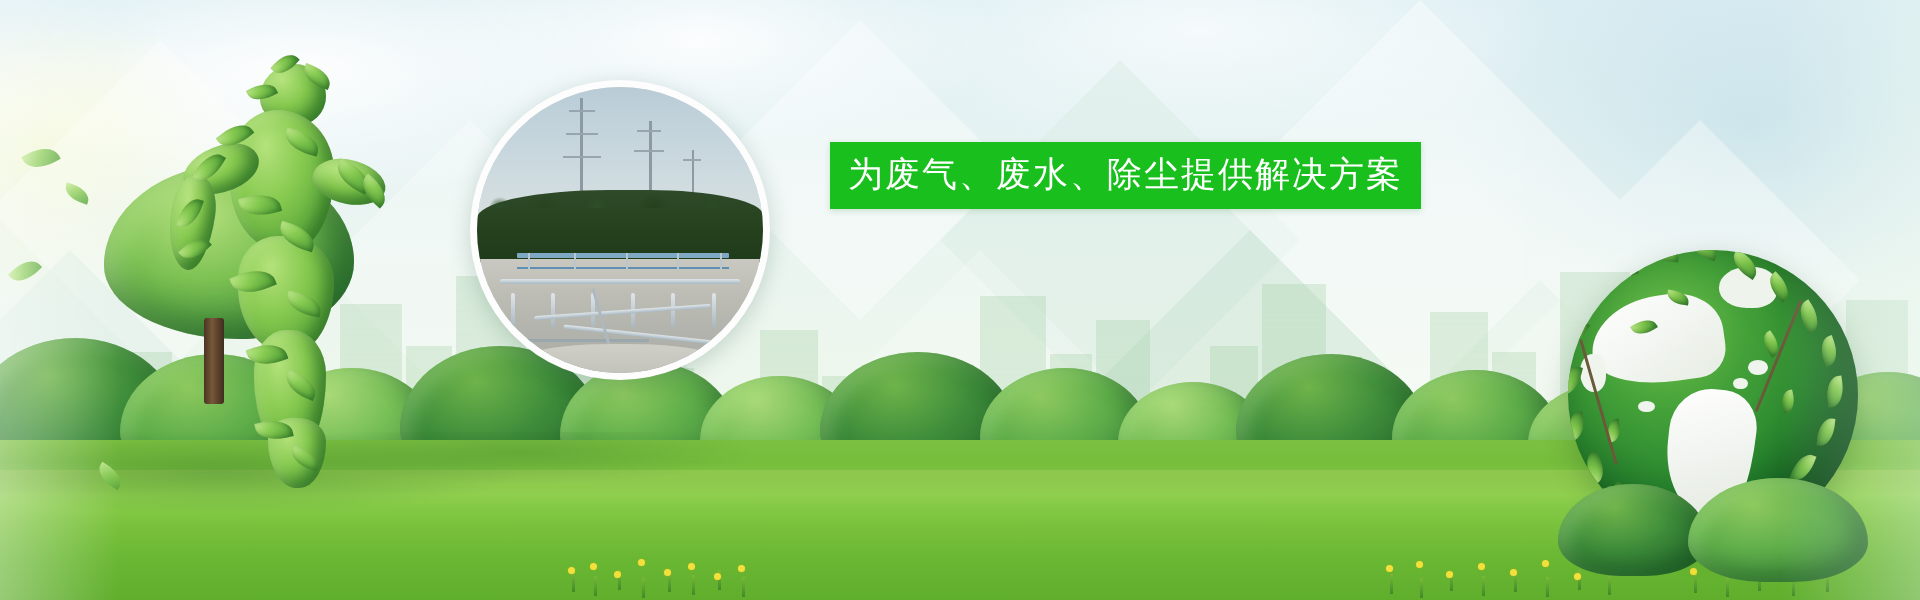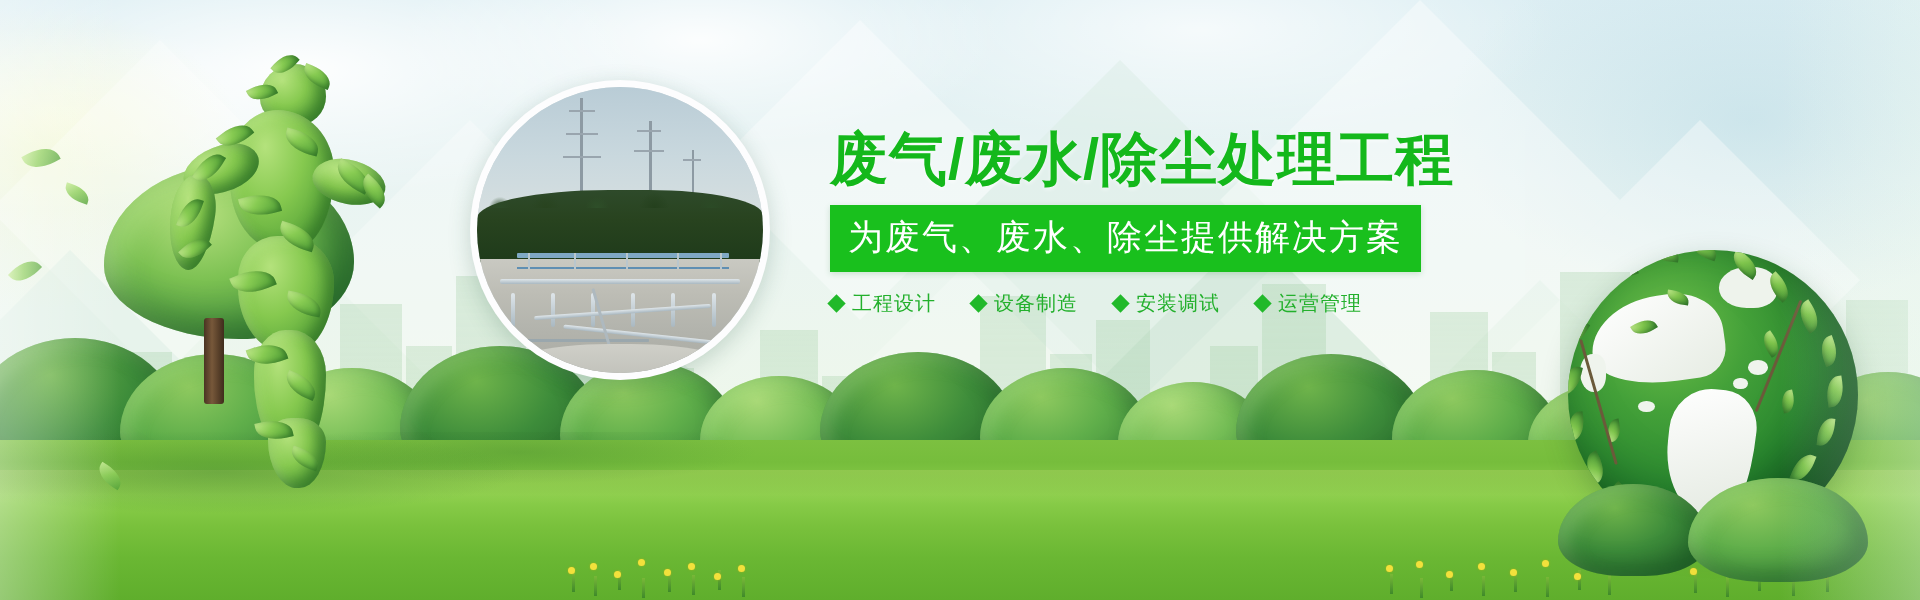--- a/index.html
+++ b/index.html
@@ -491,43 +491,24 @@
       <span class="branch" style="left:72%; top:16%; width:3px; height:120px; transform:rotate(22deg);"></span>
       <span class="branch" style="left:10%; top:30%; width:3px; height:130px; transform:rotate(-16deg);"></span>
     </div>
 
     <div class="bush dark" style="position:absolute; left:-10px; bottom:-36px; width:150px; height:92px;"></div>
     <div class="bush" style="position:absolute; left:120px; bottom:-42px; width:180px; height:104px;"></div>
   </div>
 
   <div class="textblock">
 
-    <div class="headline">废气/废水/除尘处理工程</div>
 
 
     <div class="greenbar">
       <span class="greenbar-text">为废气、废水、除尘提供解决方案</span>
     </div>
 
-    <div class="features">
-      <div class="feature">
-        <span class="diamond"></span>
-        <span class="feature-label">工程设计</span>
-      </div>
-      <div class="feature">
-        <span class="diamond"></span>
-        <span class="feature-label">设备制造</span>
-      </div>
-      <div class="feature">
-        <span class="diamond"></span>
-        <span class="feature-label">安装调试</span>
-      </div>
-      <div class="feature">
-        <span class="diamond"></span>
-        <span class="feature-label">运营管理</span>
-      </div>
-    </div>
   </div>
 
   <div class="edge-l"></div>
   <div class="edge-r"></div>
 
 </div>
 
 </body></html>

